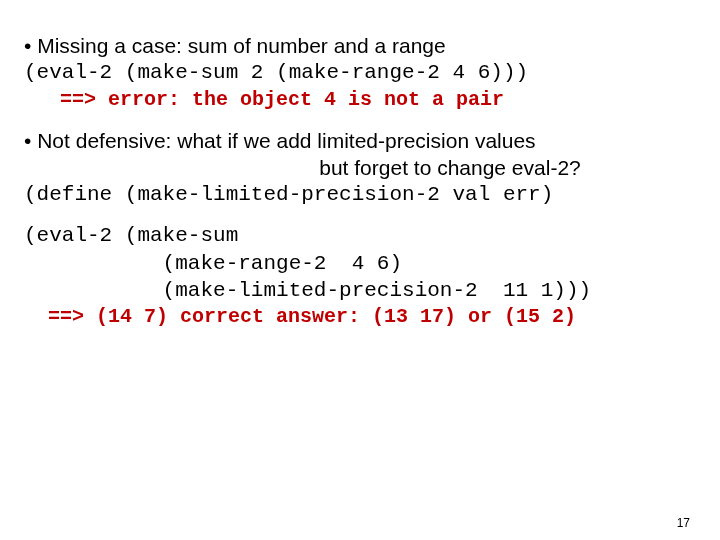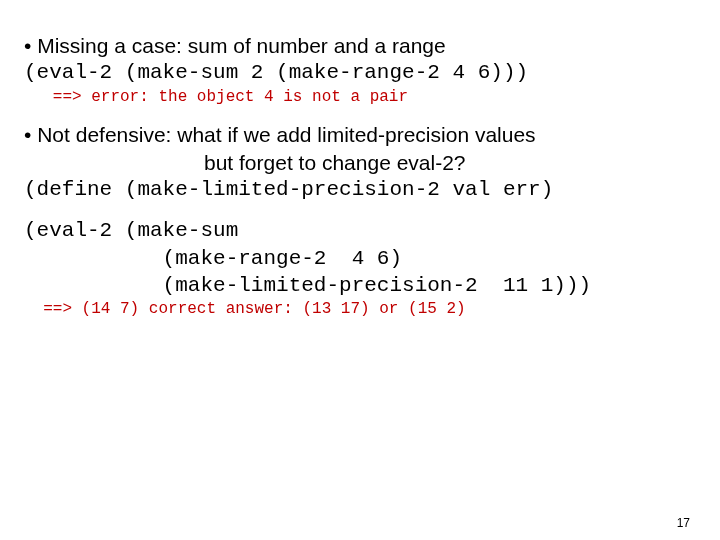--- a/index.html
+++ b/index.html
@@ -34,28 +34,28 @@
     margin-top: 14px;
   }
   .bullet-line { margin-top: 0; }
   .mono {
     font-family: "Courier New", Courier, monospace;
     font-size: 21px;
     white-space: pre;
   }
   .mono-red {
     font-family: "Courier New", Courier, monospace;
-    font-size: 16px;
+    font-size: 20px;
     color: #c00000;
-    font-weight: normal;
+    font-weight: bold;
     white-space: pre;
   }
   .block2 { margin-top: 14px; }
   .block3 { margin-top: 14px; }
-  .center-narrow { text-align: left; padding-left: 180px; }
+  .center-narrow { text-align: center; padding-left: 180px; }
   .pageno {
     position: absolute;
     right: 30px;
     bottom: 10px;
     font-size: 12px;
     font-family: Arial, Helvetica, sans-serif;
   }
 </style>
 </head>
 <body>

